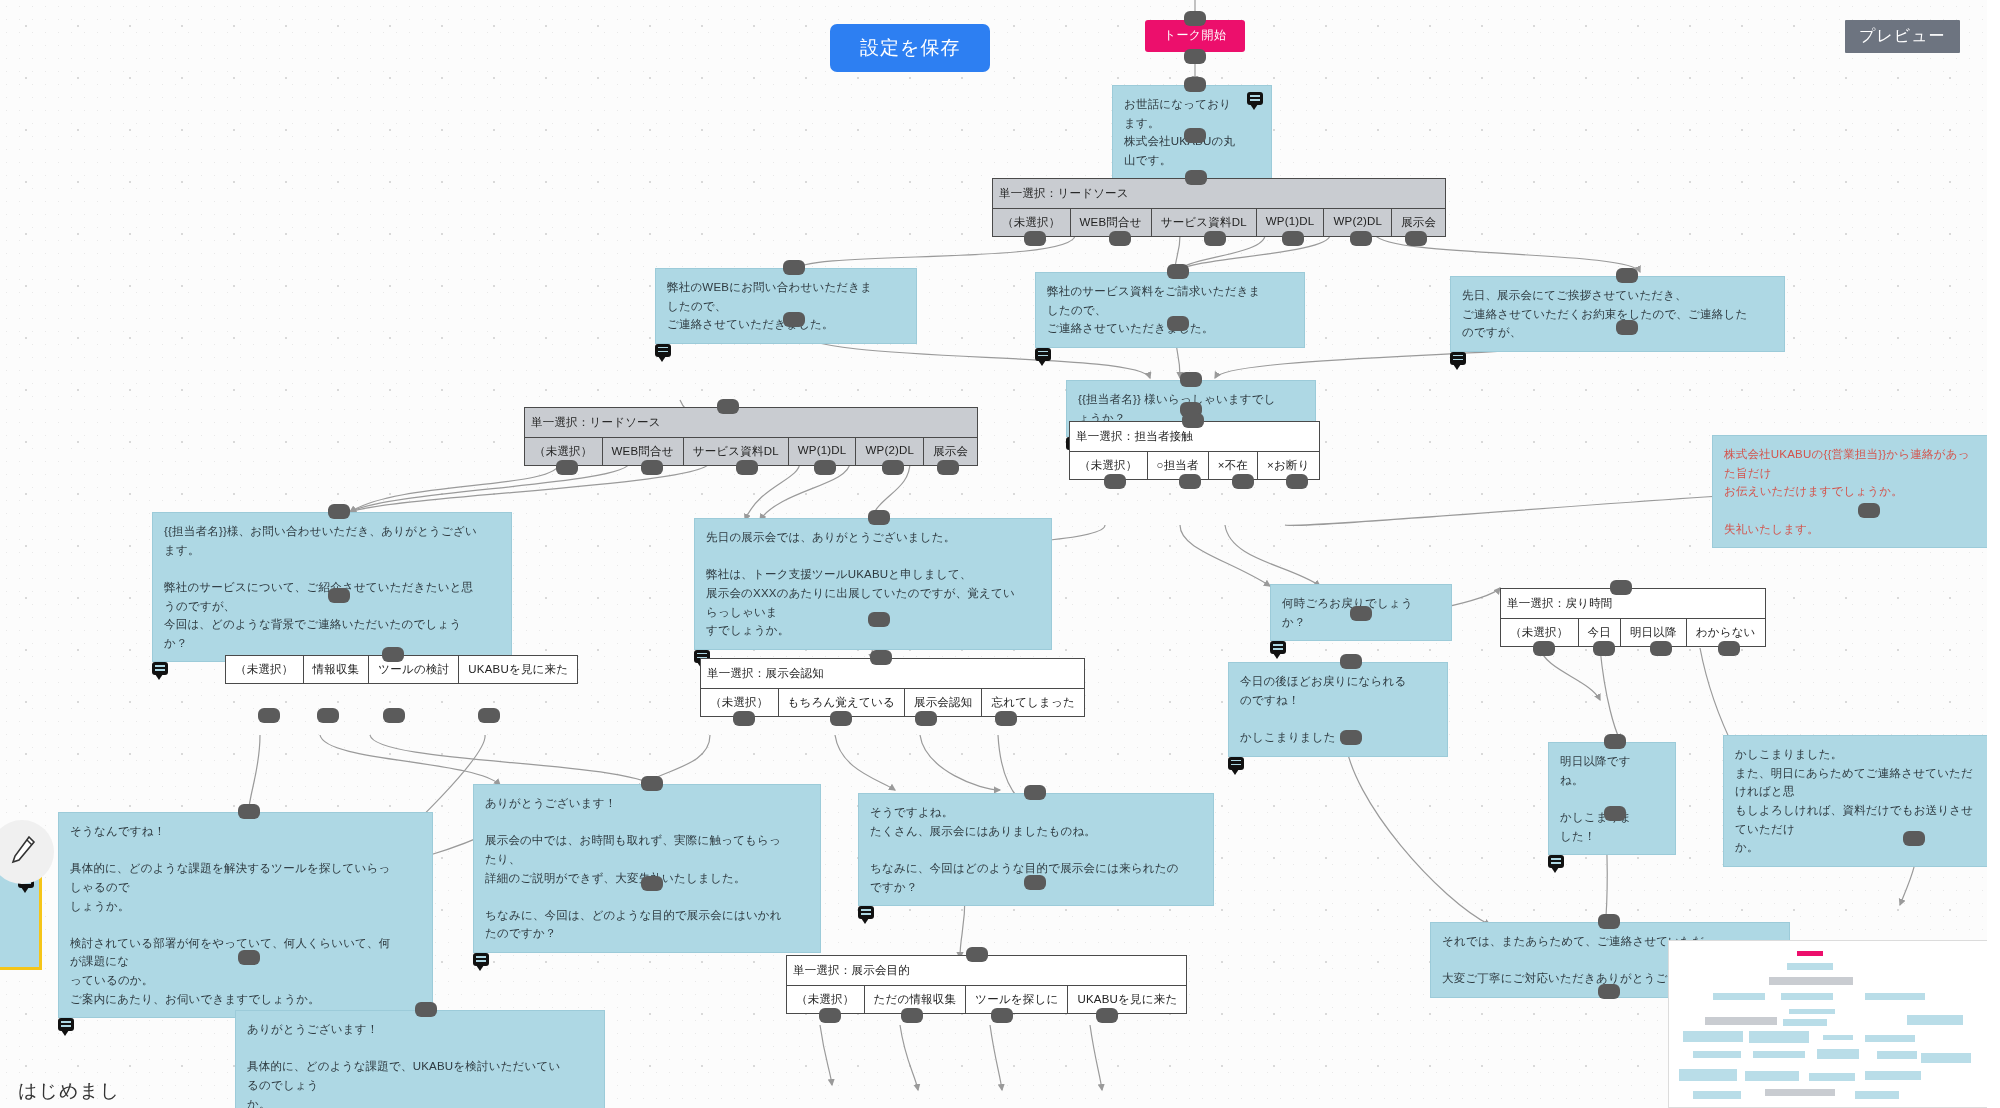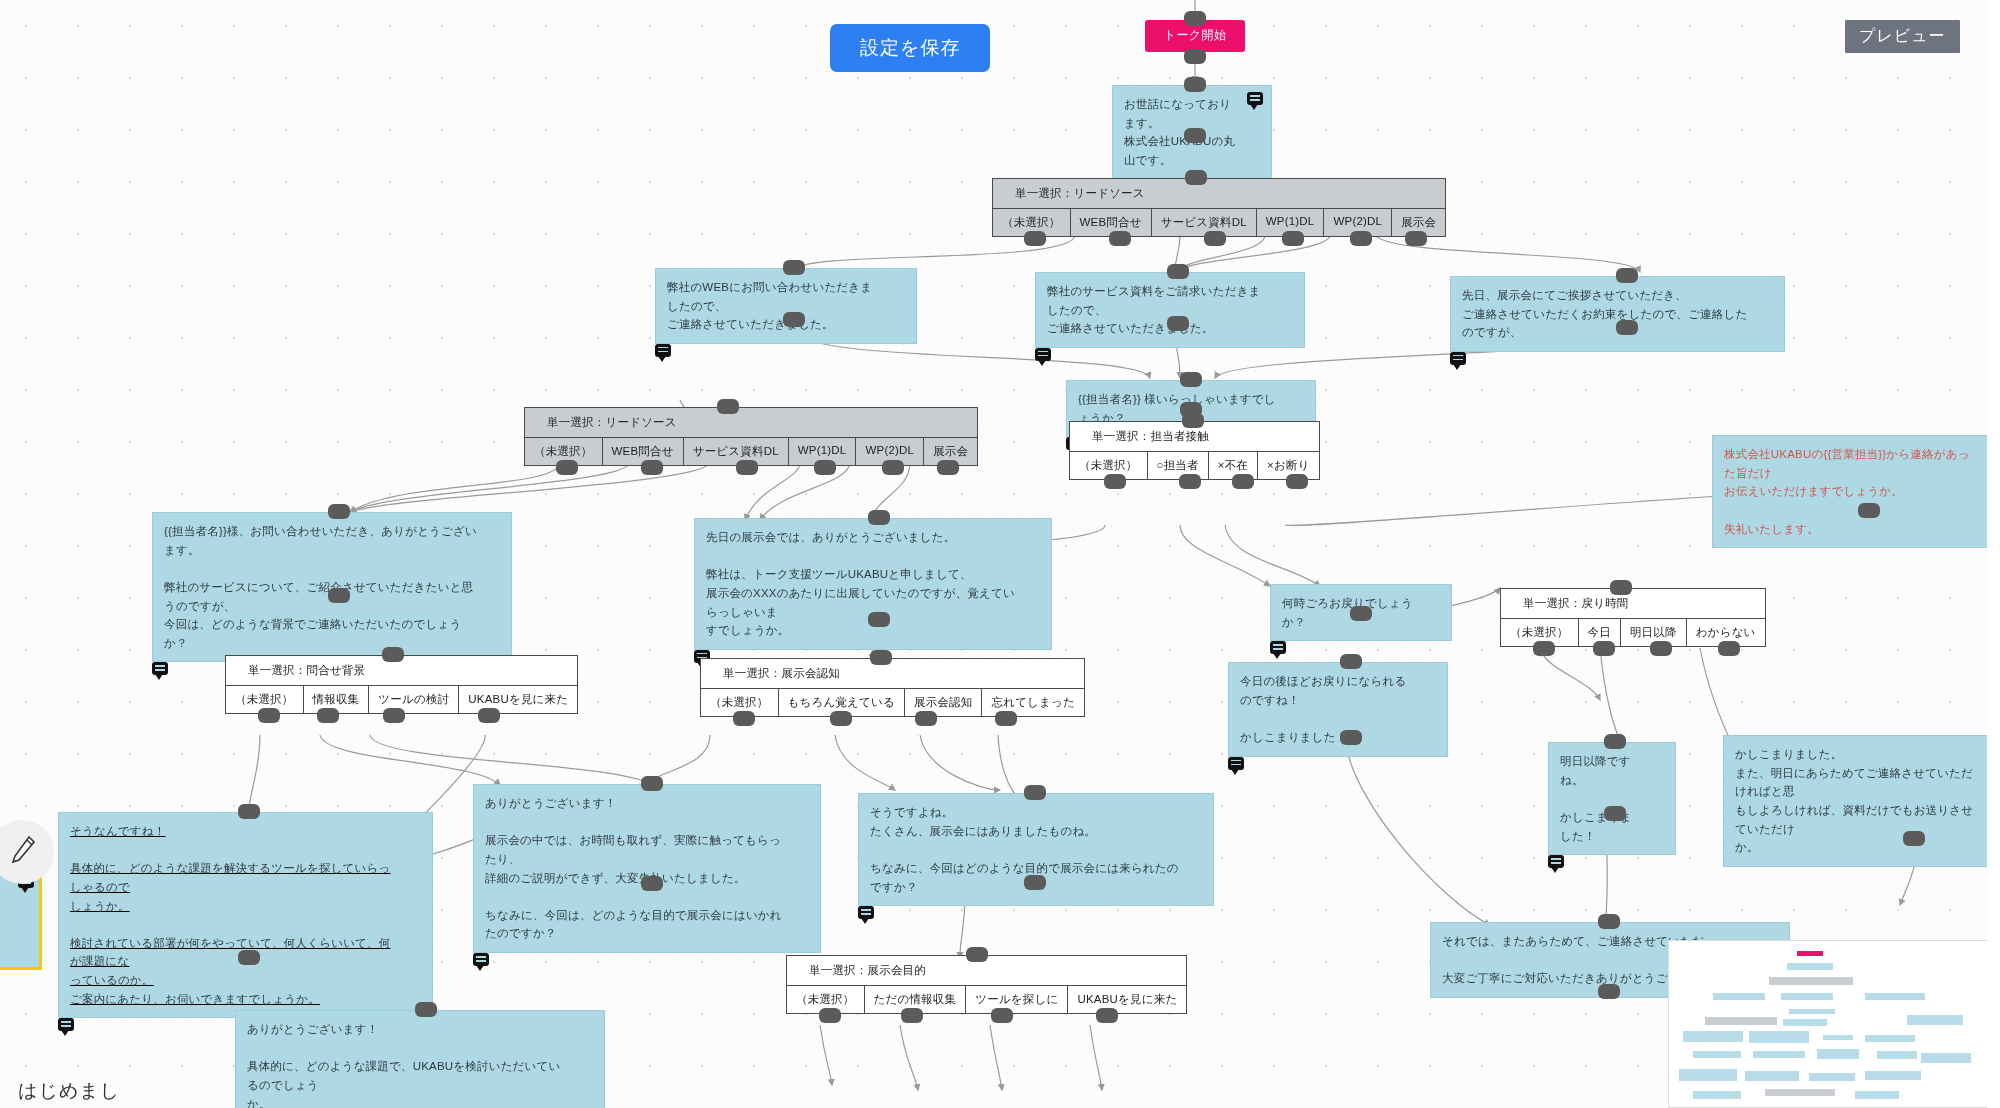--- a/index.html
+++ b/index.html
@@ -57,21 +57,21 @@
 
   .sel {
     background: #ffffff;
     border: 1px solid #4a4a4a;
     font-size: 11.5px;
     color: #222;
   }
   .sel.gray .sel-head { background: #c9ccd1; }
   .sel-head {
     position: relative;
-    padding: 7px 34px 7px 22px;
+    padding: 7px 34px 7px 6px;
     border-bottom: 1px solid #4a4a4a;
     background: #ffffff;
     font-size: 11.5px;
     letter-spacing: .2px;
   }
   .sel.gray { background: #c9ccd1; }
   .sel.gray .sel-opts { background: #c9ccd1; }
   .sel-opts { display: flex; }
   .sel-opt {
     padding: 6px 9px;
@@ -366,21 +366,20 @@
 すでしょうか。</div>
     <div class="bubble-icon">
         <i></i>
       </div>
     <div class="port" style="left:174px; top:94px;"></div>
   </div>
 
   <div class="node" style="left:225px; top:655px;">
     <div class="port" style="left:157px; top:-8px;"></div>
     <div class="sel">
-      <div class="sel-head">単一選択：問合せ背景</div>
       <div class="sel-opts">
         <div class="sel-opt">（未選択）</div>
         <div class="sel-opt">情報収集</div>
         <div class="sel-opt">ツールの検討</div>
         <div class="sel-opt">UKABUを見に来た</div>
       </div>
     </div>
     <div class="port" style="left:33px; top:53px;"></div>
     <div class="port" style="left:92px; top:53px;"></div>
     <div class="port" style="left:158px; top:53px;"></div>
@@ -478,21 +477,21 @@
     <div class="msg">そうですよね。
 たくさん、展示会にはありましたものね。
 
 ちなみに、今回はどのような目的で展示会には来られたのですか？</div>
     <div class="bubble-icon">
         <i></i>
       </div>
     <div class="port" style="left:166px; top:82px;"></div>
   </div>
 
-  <div class="node" style="left:58px; top:812px; width:375px;text-decoration:underline;">
+  <div class="node" style="left:58px; top:812px; width:375px;">
     <div class="port" style="left:180px; top:-8px;"></div>
     <div class="msg">そうなんですね！
 
 具体的に、どのような課題を解決するツールを探していらっしゃるので
 しょうか。
 
 検討されている部署が何をやっていて、何人くらいいて、何が課題にな
 っているのか。
 ご案内にあたり、お伺いできますでしょうか。</div>
     <div class="bubble-icon">

